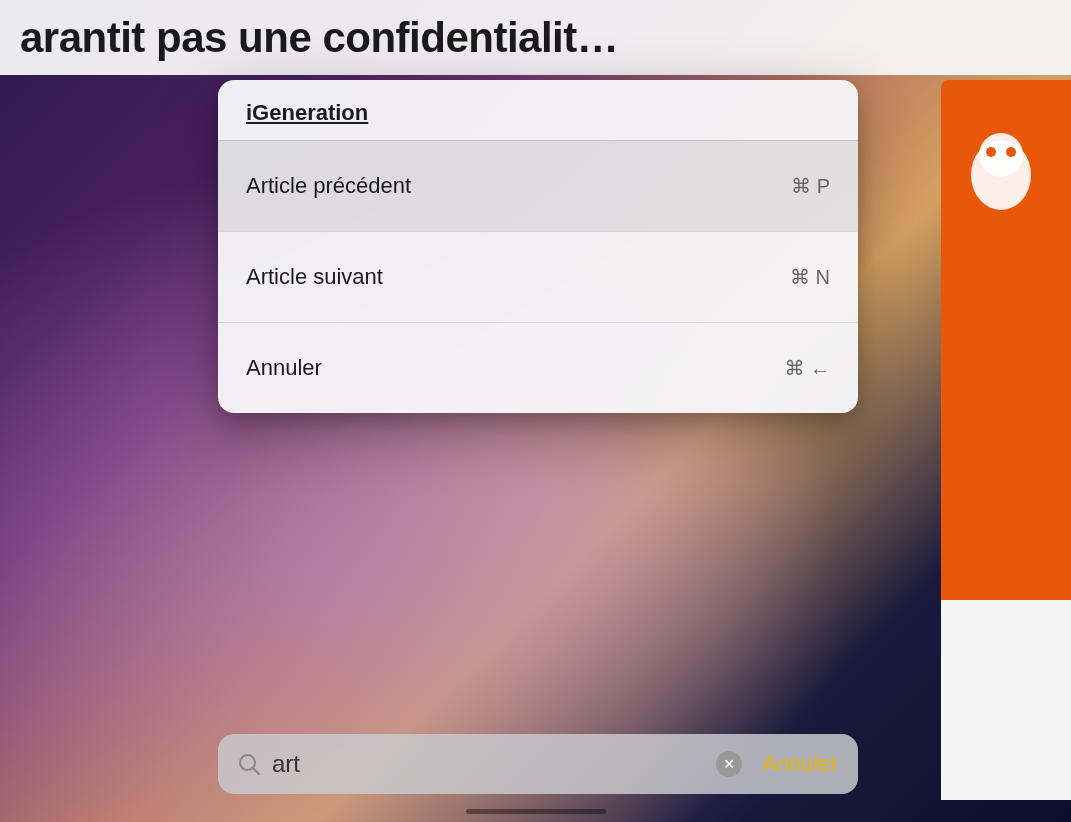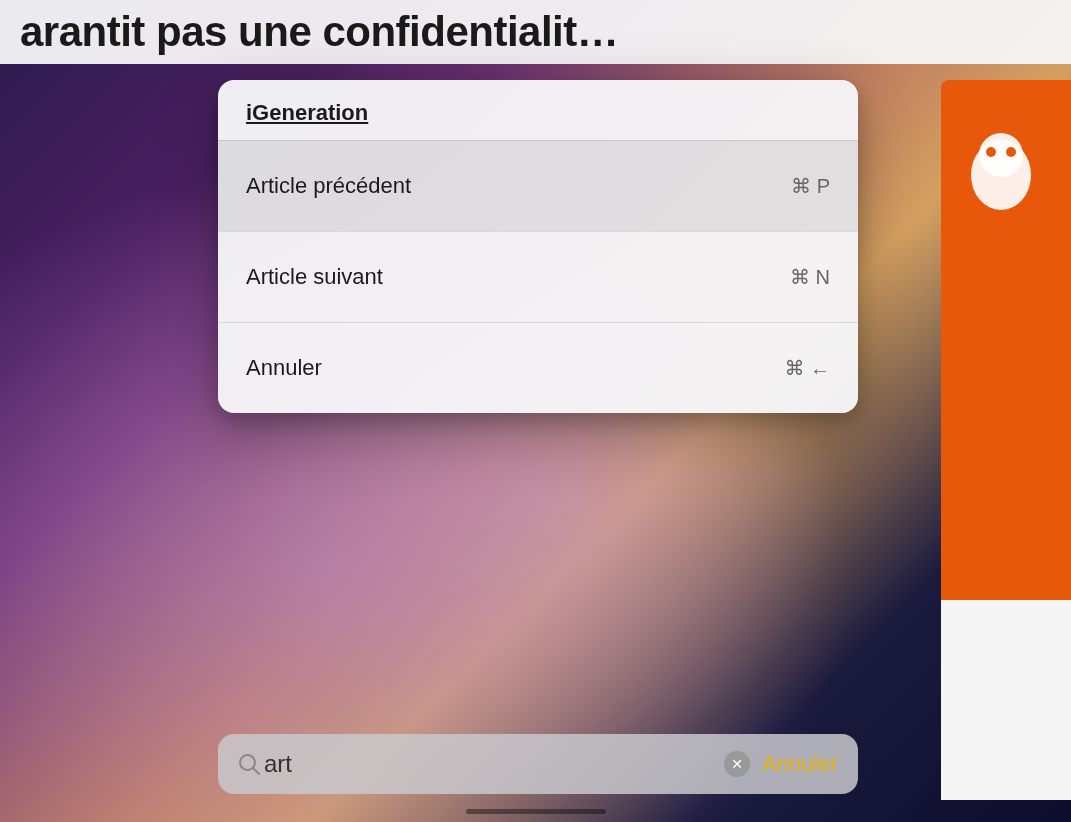--- a/index.html
+++ b/index.html
@@ -69,21 +69,21 @@
       height: 200px;
       background: #f5f5f5;
     }
 
     
     .header-title {
       position: absolute;
       top: 0;
       left: 0;
       right: 0;
-      height: 64px;
+      height: 75px;
       background: rgba(245, 245, 247, 0.95);
       display: flex;
       align-items: center;
       padding: 0 20px;
       z-index: 1;
     }
 
     .header-title-text {
       font-size: 42px;
       font-weight: 700;
@@ -156,21 +156,21 @@
       width: 640px;
       z-index: 100;
     }
 
     .search-bar {
       background: rgba(200, 200, 205, 0.85);
       border-radius: 16px;
       padding: 16px 20px;
       display: flex;
       align-items: center;
-      gap: 4px;
+      gap: 12px;
       backdrop-filter: blur(10px);
     }
 
     .search-icon-wrapper {
       color: #888;
       font-size: 22px;
       display: flex;
       align-items: center;
     }
 

